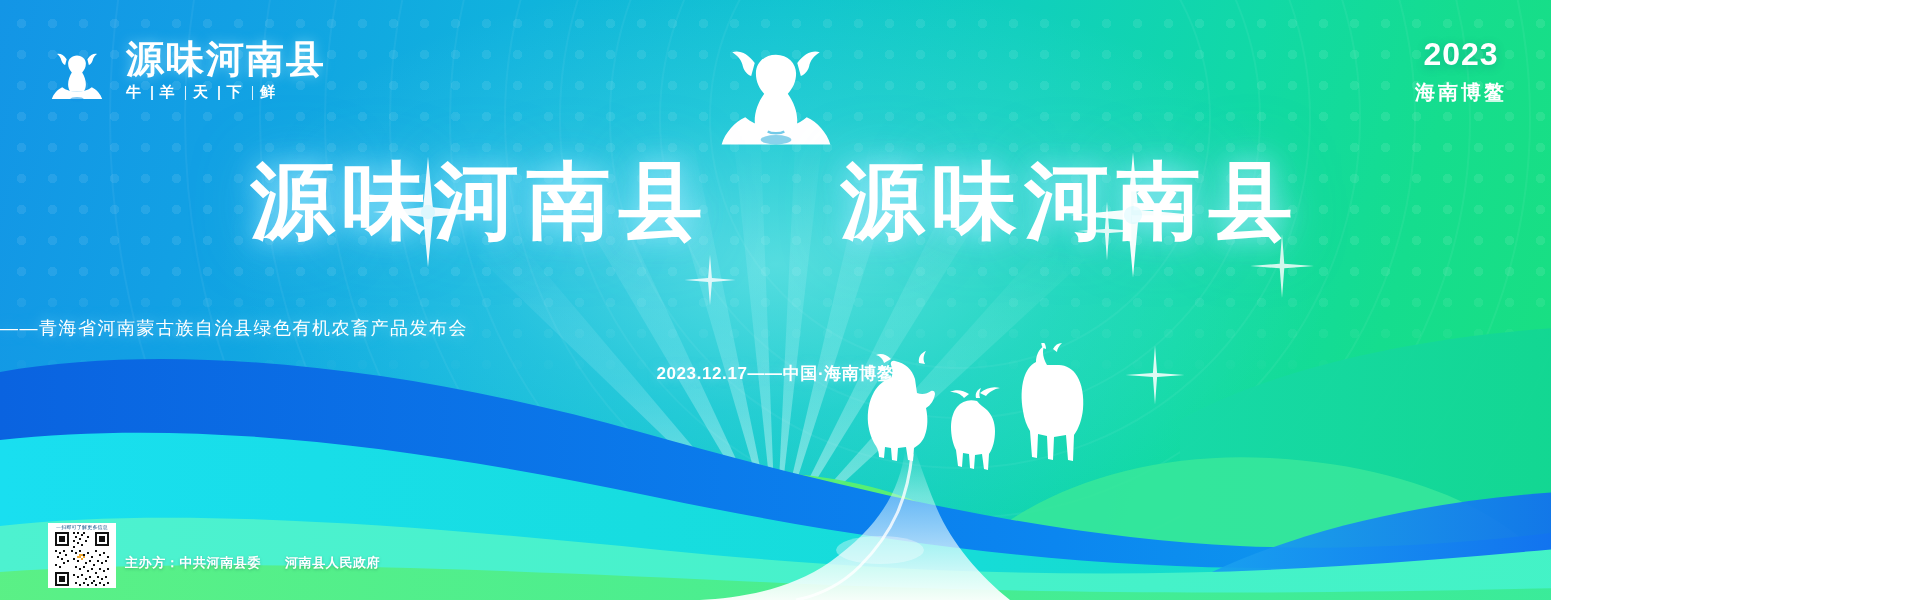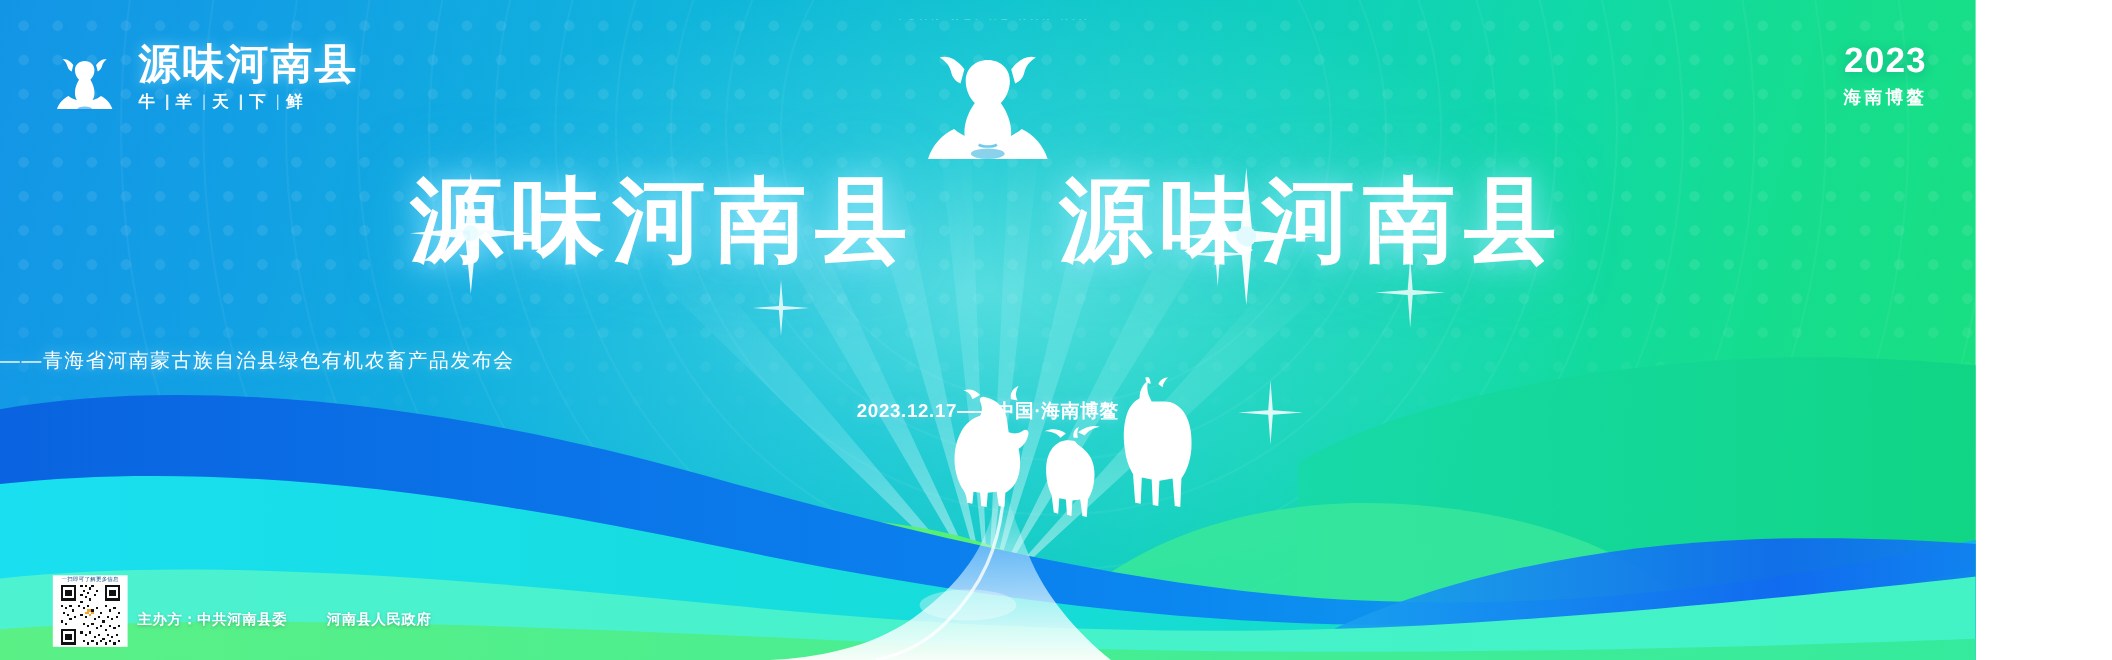--- a/index.html
+++ b/index.html
@@ -1,21 +1,21 @@
 <!DOCTYPE html>
 <html><head>
 <meta charset="utf-8">
 <style>
   * { margin:0; padding:0; box-sizing:border-box; }
   html, body {
     width:1920px; height:600px; overflow:hidden;
     font-family:"Liberation Sans","DejaVu Sans",sans-serif;
   }
   #banner {
-    position:relative; width:1796px; height:600px; overflow:hidden;
+    position:relative; width:1551px; height:600px; overflow:hidden;
     background:linear-gradient(105deg,
       #1395e6 0%, #12a0e4 14%, #10b2dd 30%,
       #0fc3cf 46%, #10cfbd 60%, #11d9a6 74%,
       #15dd8e 86%, #1ae07e 100%);
   }
 
   
   .dots {
     position:absolute; inset:0;
     background-image:radial-gradient(circle, rgba(255,255,255,.085) 4.5px, transparent 5px);
@@ -49,21 +49,21 @@
   .logo-sub .bar { width:1.5px; height:14px; background:rgba(255,255,255,.85); display:inline-block; }
 
   .emblem-center { position:absolute; left:50%; top:18px; transform:translateX(-50%); width:180px; height:130px; }
 
   .corner-right { position:absolute; right:44px; top:38px; text-align:center; }
   .corner-year {
     font-size:32px; font-weight:bold; color:#fff; line-height:1; letter-spacing:1px;
     text-shadow:0 2px 10px rgba(0,90,120,.3);
     text-align:center;
   }
-  .corner-place { font-size:16px; font-weight:bold; color:#fff; margin-top:9px; letter-spacing:3px;font-family:Liberation Serif, serif; }
+  .corner-place { font-size:20px; font-weight:bold; color:#fff; margin-top:9px; letter-spacing:3px;font-family:Liberation Serif, serif; }
 
   
   .headline {
     position:absolute; left:0; right:0; top:160px;
     display:flex; align-items:center; justify-content:center; gap:130px;
   }
   .headline-word {
     position:relative;
     font-family:"Liberation Serif","DejaVu Serif",serif;
     font-size:84px; font-weight:bold; color:#fff;
@@ -96,21 +96,21 @@
     font-size:5px; color:#0a4d86; text-align:center; letter-spacing:.2px;
     background:#fff; padding:1px 0 0; line-height:1.3; white-space:nowrap; overflow:hidden;
   }
   .qr-img { width:68px; height:58px; background:#fff; display:block; }
   .credits {
     position:absolute; left:125px; bottom:28px;
     display:flex; align-items:baseline; gap:46px;
     font-size:13px; font-weight:bold; color:#fff; letter-spacing:.6px;
     text-shadow:0 1px 3px rgba(0,80,70,.35);
   }
-  .credit-group { display:flex; gap:36px; }
+  .credit-group { display:flex; gap:24px; }
 </style>
 </head>
 <body>
 
 <div id="banner">
 
   <div class="dots"></div>
 
   <svg class="arcs" width="1920" height="600" viewBox="0 0 1920 600">
     <g fill="none" stroke="#ffffff" stroke-opacity="0.10" stroke-width="2">

